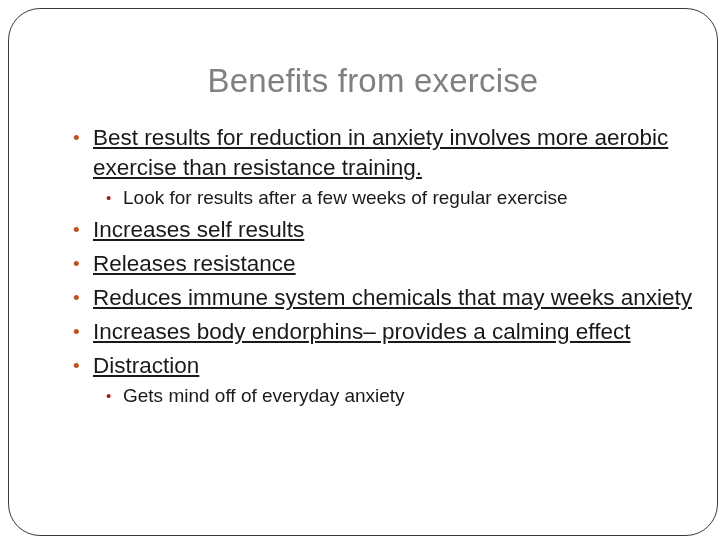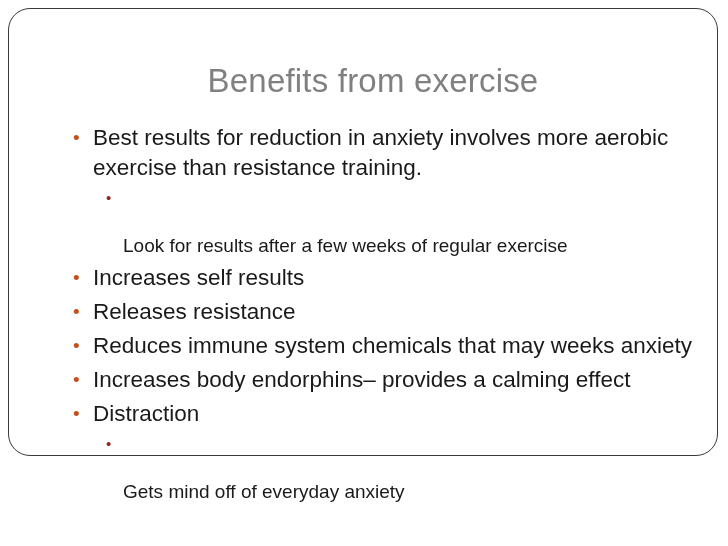--- a/index.html
+++ b/index.html
@@ -12,23 +12,23 @@
     height: 546px;
     overflow: hidden;
     font-family: "Liberation Sans", sans-serif;
   }
 
   .slide-frame {
     position: absolute;
     left: 8px;
     top: 8px;
     width: 710px;
-    height: 448px;
+    height: 528px;
     border: 1.4px solid #3a3a3a;
-    border-radius: 22px;
+    border-radius: 32px;
     box-sizing: border-box;
     background: #ffffff;
   }
 
   .slide-title {
     position: absolute;
     left: 0;
     top: 52px;
     width: 728px;
     text-align: center;
@@ -67,20 +67,21 @@
     color: #C0501E;
     font-size: 19px;
     line-height: 30px;
     text-align: left;
     padding-left: 2px;
     box-sizing: border-box;
   }
   .lvl1 > .bullet-text {
     flex: 1 1 auto;
     padding-right: 8px;
+    text-decoration: underline;
   }
 
   
   .lvl2 {
     font-size: 19px;
     line-height: 26px;
     color: #1a1a1a;
     margin-bottom: 1px;
     padding-left: 33px;
   }
@@ -90,21 +91,20 @@
     color: #98281B;
     font-size: 15px;
     line-height: 26px;
     text-align: left;
     padding-left: 2px;
     box-sizing: border-box;
   }
   .lvl2 > .bullet-text {
     flex: 1 1 auto;
     padding-right: 8px;
-    margin-top: 48px;
   }
 
   .gap-after {
     margin-bottom: 4px;
   }
 </style>
 </head>
 <body>
 
 <div class="slide-frame">

